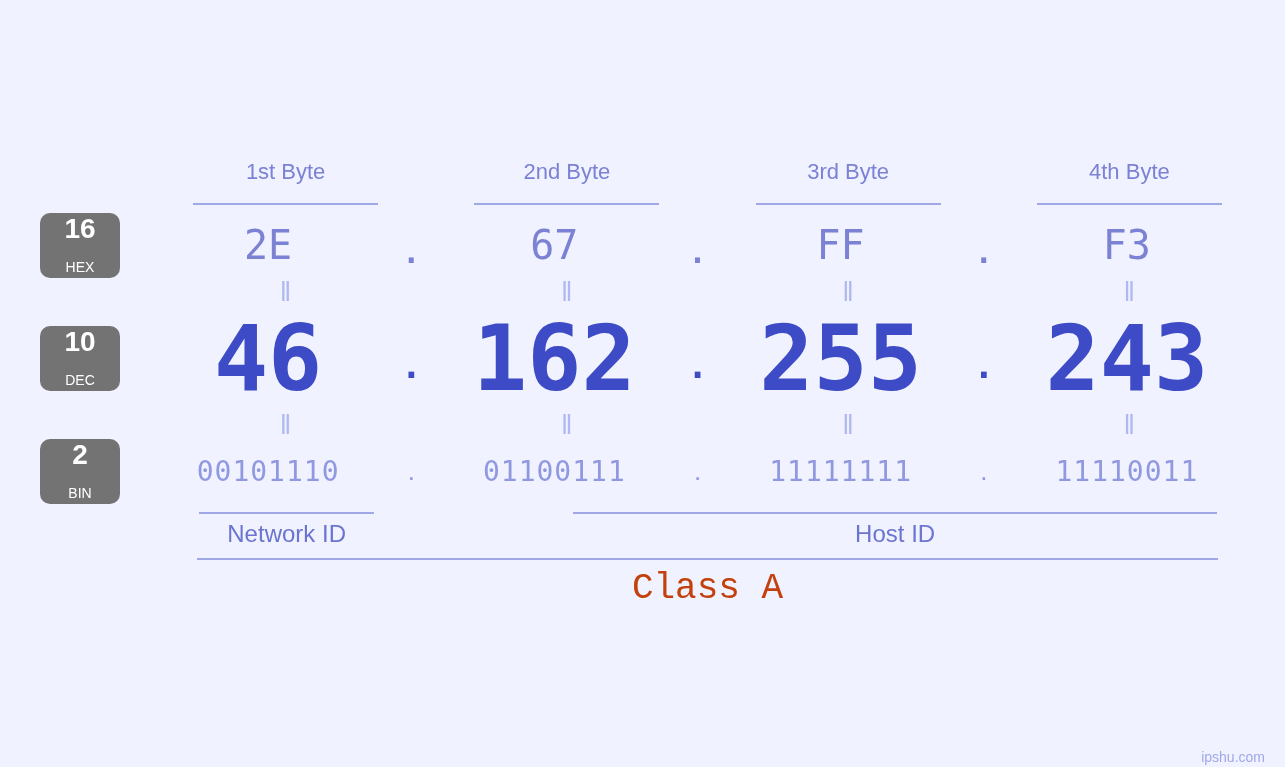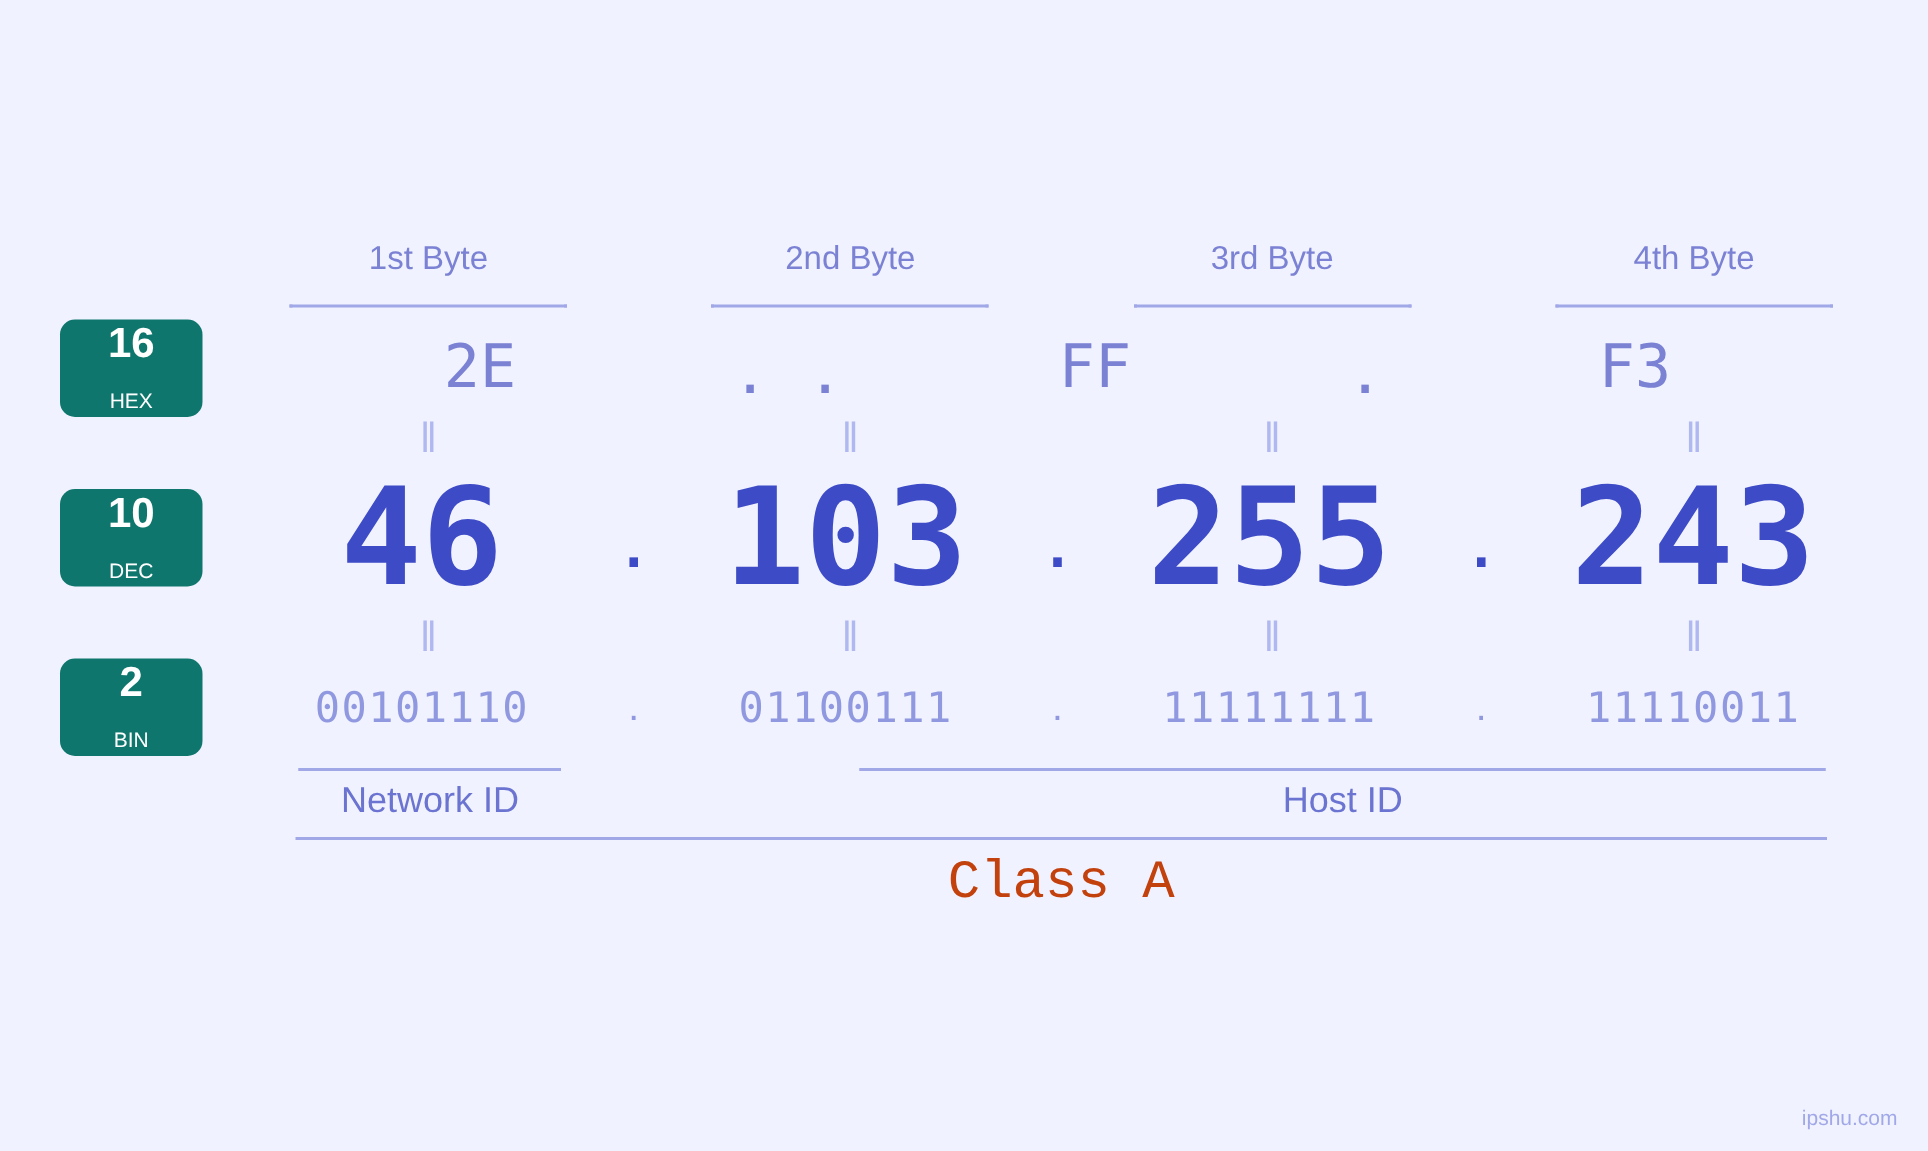--- a/index.html
+++ b/index.html
@@ -74,23 +74,23 @@
     }
 
     .data-row {
       display: flex;
       align-items: center;
       width: 100%;
     }
 
     
     .badge {
-      width: 95px;
+      width: 80px;
       height: 65px;
-      background: #0f766e;
+      background: #737373;
       border-radius: 10px;
       display: flex;
       flex-direction: column;
       align-items: center;
       justify-content: center;
       flex-shrink: 0;
       margin-right: 30px;
     }
 
     .badge-number {
@@ -260,21 +260,21 @@
     .class-label {
       color: #c2410c;
       font-size: 36px;
       font-weight: 500;
       font-family: Liberation Mono, monospace;
     }
 
     
     .watermark {
       position: absolute;
-      bottom: 14px;
+      bottom: 2px;
       right: 20px;
       color: #a0a8e8;
       font-size: 14px;
     }
   </style>
 </head>
 <body>
 
 <div class="main-container">
 
@@ -308,20 +308,23 @@
       <span class="badge-number">16</span>
       <span class="badge-label">HEX</span>
     </div>
     <div class="values-row">
       <div class="byte-value">
         <span class="hex-value">2E</span>
       </div>
       <div class="dot-col">
         <span class="dot-hex">.</span>
       </div>
+      <div class="byte-value">
+        <span class="hex-value">67</span>
+      </div>
       <div class="dot-col">
         <span class="dot-hex">.</span>
       </div>
       <div class="byte-value">
         <span class="hex-value">FF</span>
       </div>
       <div class="dot-col">
         <span class="dot-hex">.</span>
       </div>
       <div class="byte-value">
@@ -346,21 +349,21 @@
       <span class="badge-label">DEC</span>
     </div>
     <div class="values-row">
       <div class="byte-value">
         <span class="dec-value">46</span>
       </div>
       <div class="dot-col">
         <span class="dot">.</span>
       </div>
       <div class="byte-value">
-        <span class="dec-value">103</span>
+        <span class="dec-value">162</span>
       </div>
       <div class="dot-col">
         <span class="dot">.</span>
       </div>
       <div class="byte-value">
         <span class="dec-value">255</span>
       </div>
       <div class="dot-col">
         <span class="dot">.</span>
       </div>

